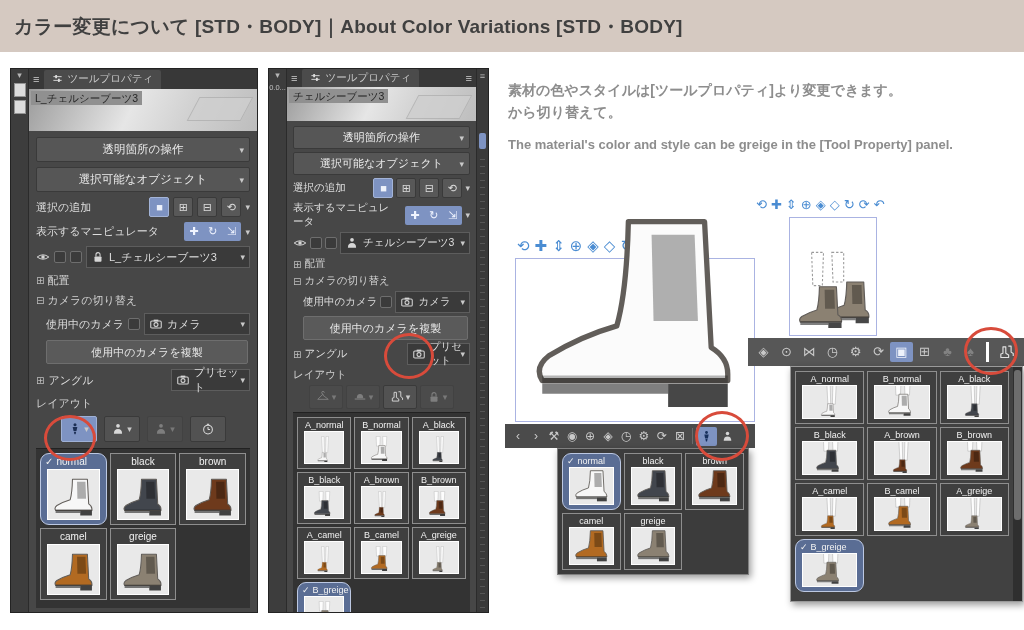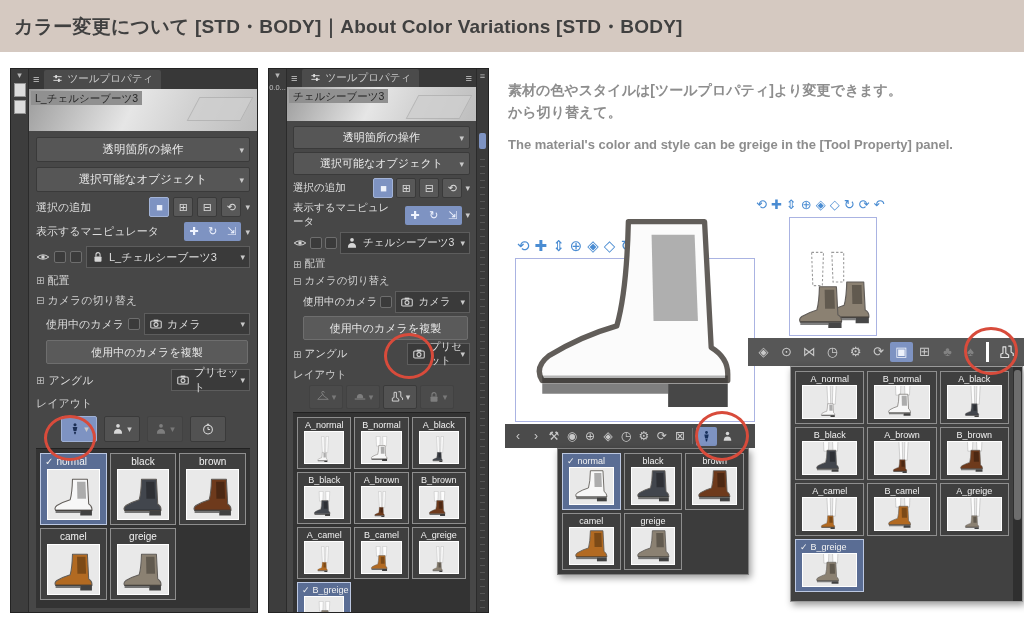--- a/index.html
+++ b/index.html
@@ -72,21 +72,21 @@
   
   .swatch-grid{display:grid;grid-template-columns:repeat(3,1fr);gap:3px;background:#333333;padding:4px;border-top:1px solid #222;margin-top:auto;flex:none;}
   .left-panel .swatch-grid{grid-auto-rows:72px;min-height:151px;}
   .mid-panel .swatch-grid{grid-auto-rows:52px;min-height:223px;}
   .swatch{background:#3f3f3f;border:1px solid #8e8e8e;display:flex;flex-direction:column;padding:1px;min-width:0;cursor:pointer;}
   .swatch-label{font-size:10px;color:#f2f2f2;text-align:center;height:14px;line-height:14px;white-space:nowrap;overflow:hidden;}
   .mid-panel .swatch-label,.popup .swatch-label,.right-grid .swatch-label{font-size:9px;height:12px;line-height:12px;}
   .swatch-thumb{background:#e9e9e9;border:1px solid #ffffff;flex:1;display:flex;align-items:flex-end;justify-content:center;margin:0 5px 3px;overflow:hidden;}
   .swatch-thumb svg{width:82%;display:block;margin-bottom:1px;}
   .mid-panel .swatch-thumb svg,.right-grid .swatch-thumb svg{width:68%;}
-  .swatch.selected{background:#5a6d94;border-color:#bcc8e2;}
+  .swatch.selected{background:#5a6d94;border-color:#bcc8e2;border-radius:9px;}
   .swatch.selected .swatch-label{text-align:left;padding-left:3px;}
   .swatch .check{display:none;margin-right:3px;}
   .swatch.selected .check{display:inline;}
 
   
   .desc{position:absolute;left:508px;top:80px;width:505px;color:#8a8a8a;}
   .desc .jp{font-size:14px;line-height:1.55;font-weight:bold;color:#8d8d8d;}
   .desc .en{margin-top:12px;font-size:13px;line-height:1.5;font-weight:bold;color:#8d8d8d;}
 
   

